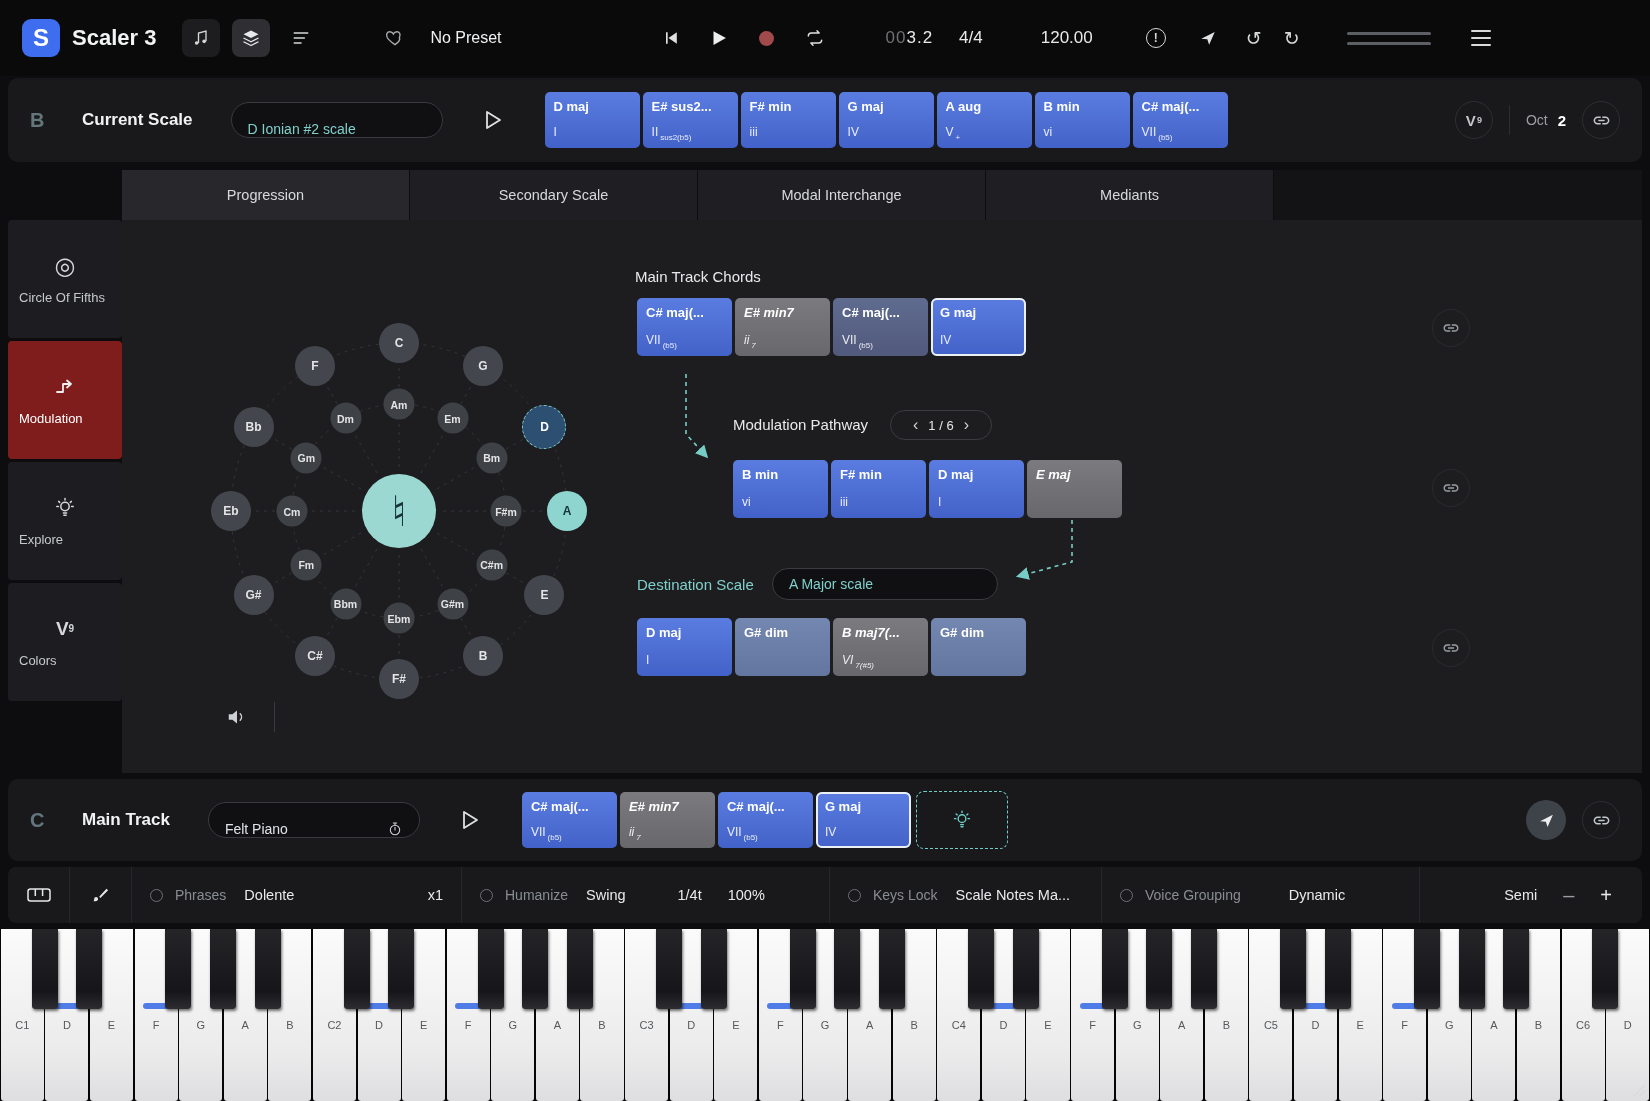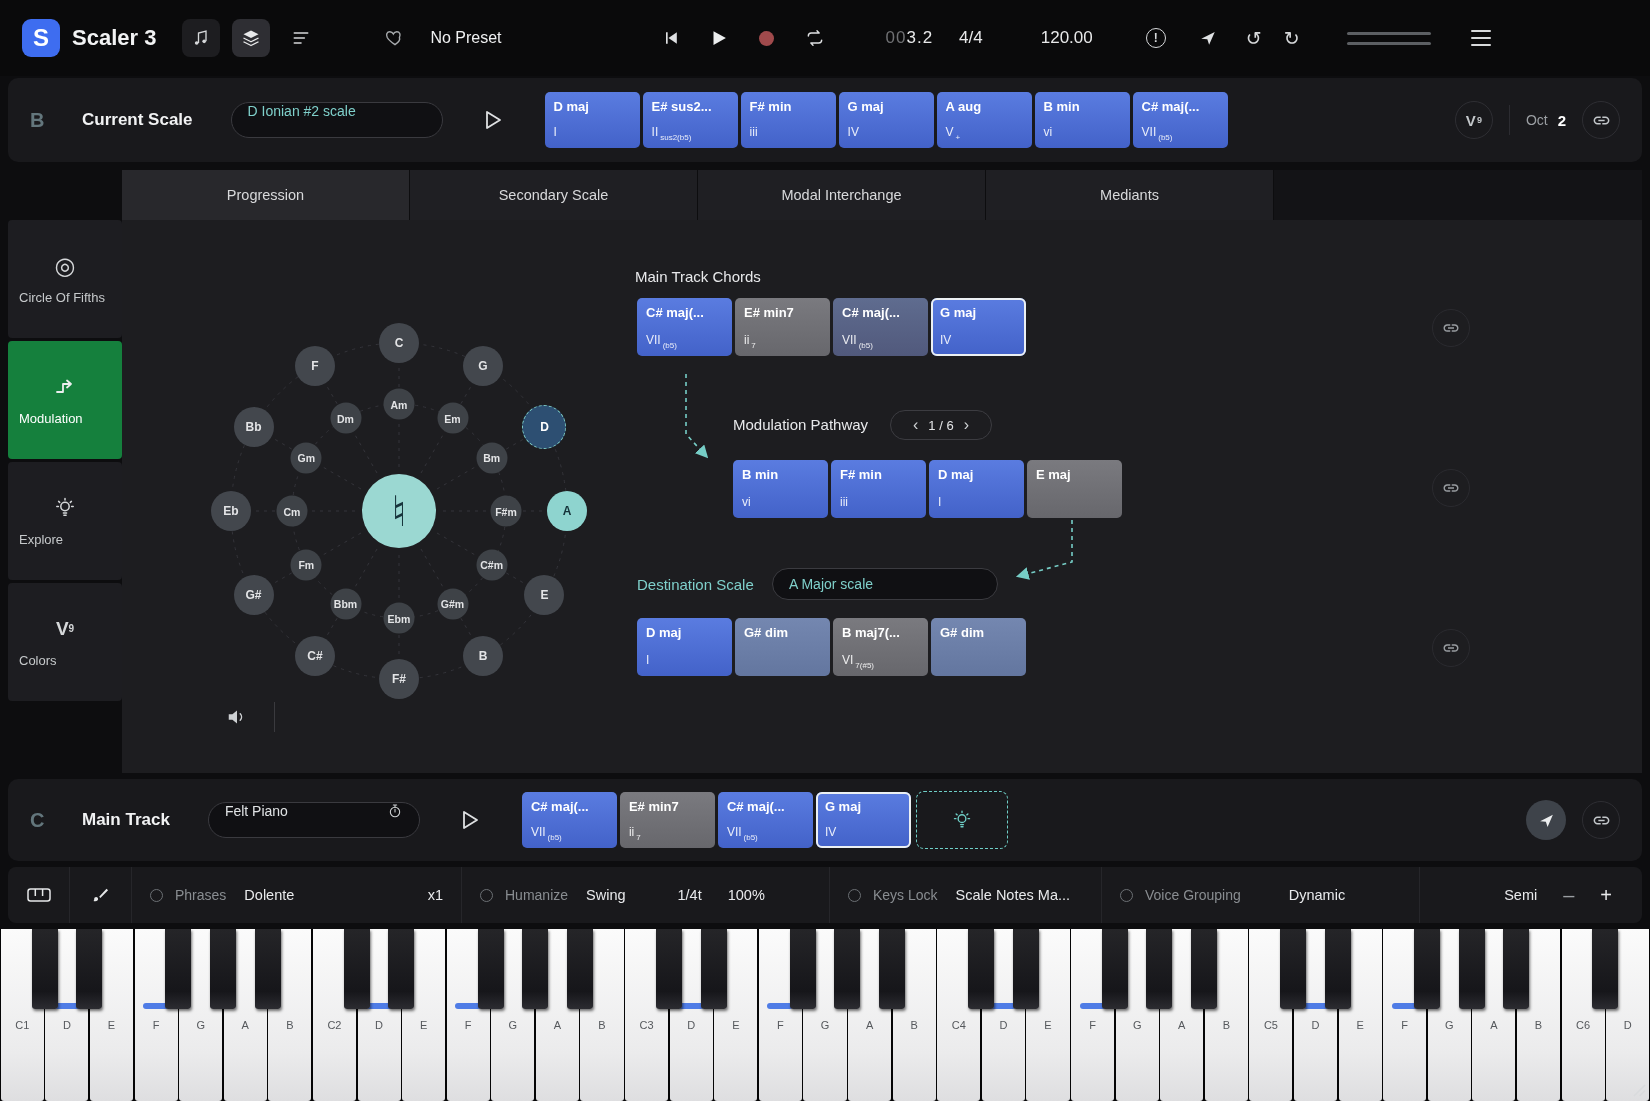--- a/index.html
+++ b/index.html
@@ -29,21 +29,21 @@
               display:flex;align-items:center;justify-content:center;}
   .fader{margin-left:36px;display:flex;flex-direction:column;align-items:flex-end;}
   .fader i{display:block;width:84px;height:3px;background:#5c5f63;border-radius:2px;margin:3.5px 0;}
   .menu-lines{display:flex;flex-direction:column;align-items:center;margin-left:40px;}
   .menu-lines i{display:block;width:20px;height:2px;background:#d8dadc;margin:2.5px 0;border-radius:1px;}
 
   
   .bar-row{flex:none;height:84px;margin:2px 8px;background:#19191c;border-radius:10px;display:flex;align-items:center;padding:0 22px;}
   .row-badge{font-size:20px;font-weight:600;color:#63767c;width:26px;flex:none;}
   .row-title{font-size:17px;font-weight:bold;color:#f1f2f3;margin-left:26px;white-space:nowrap;flex:none;}
-  .pill{height:36px;border-radius:18px;background:#101013;border:1px solid #3a3a3f;display:flex;align-items:flex-start;
+  .pill{height:36px;border-radius:18px;background:#101013;border:1px solid #3a3a3f;display:flex;align-items:flex-end;
         padding:0 16px;font-size:14px;width:212px;flex:none;}
   .pill.teal{color:#7fd0cb;}
   .pill.light{color:#e0e3e5;}
   .pill span{white-space:nowrap;overflow:hidden;}
   .pill .t-icon{margin-left:auto;color:#cfd2d4;display:flex;}
   .row-pill{margin-left:38px;}
   .play-outline{margin-left:38px;flex:none;display:flex;}
   .chord-strip{display:flex;gap:3px;margin-left:40px;}
   .row-right{margin-left:auto;display:flex;align-items:center;gap:16px;}
   .ghost-circle{width:38px;height:38px;border-radius:50%;border:1px solid #2e2e33;display:flex;align-items:center;
@@ -54,31 +54,31 @@
   .oct-label{font-size:14px;color:#9b9fa3;}
   .oct-value{font-size:15px;font-weight:bold;color:#fff;margin-left:-6px;}
 
   
   .chord{width:95px;height:56px;border-radius:5px;padding:7px 9px;display:flex;flex-direction:column;
          justify-content:space-between;flex:none;overflow:hidden;}
   .chord .cname{font-size:13px;font-weight:bold;color:#fff;white-space:nowrap;overflow:hidden;}
   .chord .cnum{font-size:12px;color:rgba(255,255,255,.88);}
   .chord .cnum sub{font-size:8px;margin-left:2px;position:relative;top:1px;}
   .chord.blue{background:linear-gradient(180deg,#5a7ce0,#4362c9);}
-  .chord.gray{background:linear-gradient(180deg,#7a7a7f,#67676c);}
+  .chord.gray{background:linear-gradient(180deg,#7a7a7f,#67676c);font-style:italic;}
   .chord.bluegray{background:linear-gradient(180deg,#5f6c8f,#51597c);}
   .chord.periwinkle{background:linear-gradient(180deg,#7487b0,#63769f);}
   .chord.selected{outline:2px solid #ecf0f3;outline-offset:-2px;border-radius:6px;}
 
   
   .body{flex:1 1 auto;min-height:0;display:flex;margin:0 8px;}
   .sidebar{width:114px;flex:none;padding-top:56px;display:flex;flex-direction:column;}
   .side-item{height:118px;margin-bottom:3px;background:#1d1d21;border-radius:4px;display:flex;flex-direction:column;
              align-items:center;justify-content:center;gap:9px;}
-  .side-item.active{background:#15803d;}
+  .side-item.active{background:#7f1d1d;}
   .side-item.active .side-label{color:#fff;}
   .side-icon{height:28px;display:flex;align-items:center;justify-content:center;color:#d5d7d9;font-size:24px;}
   .side-label{font-size:13px;color:#c6c9cb;width:92px;line-height:1.35;}
   .grid-icon{display:grid;grid-template-columns:repeat(3,5px);gap:2px;}
   .grid-icon i{width:5px;height:5px;background:#d5d7d9;border-radius:1px;display:block;}
   .v9{font-size:19px;font-weight:600;color:#d5d7d9;}
   .v9 sup{font-size:10px;}
 
   .main{flex:1;display:flex;flex-direction:column;min-width:0;}
   .tabs{flex:none;display:flex;height:50px;margin-top:6px;}

